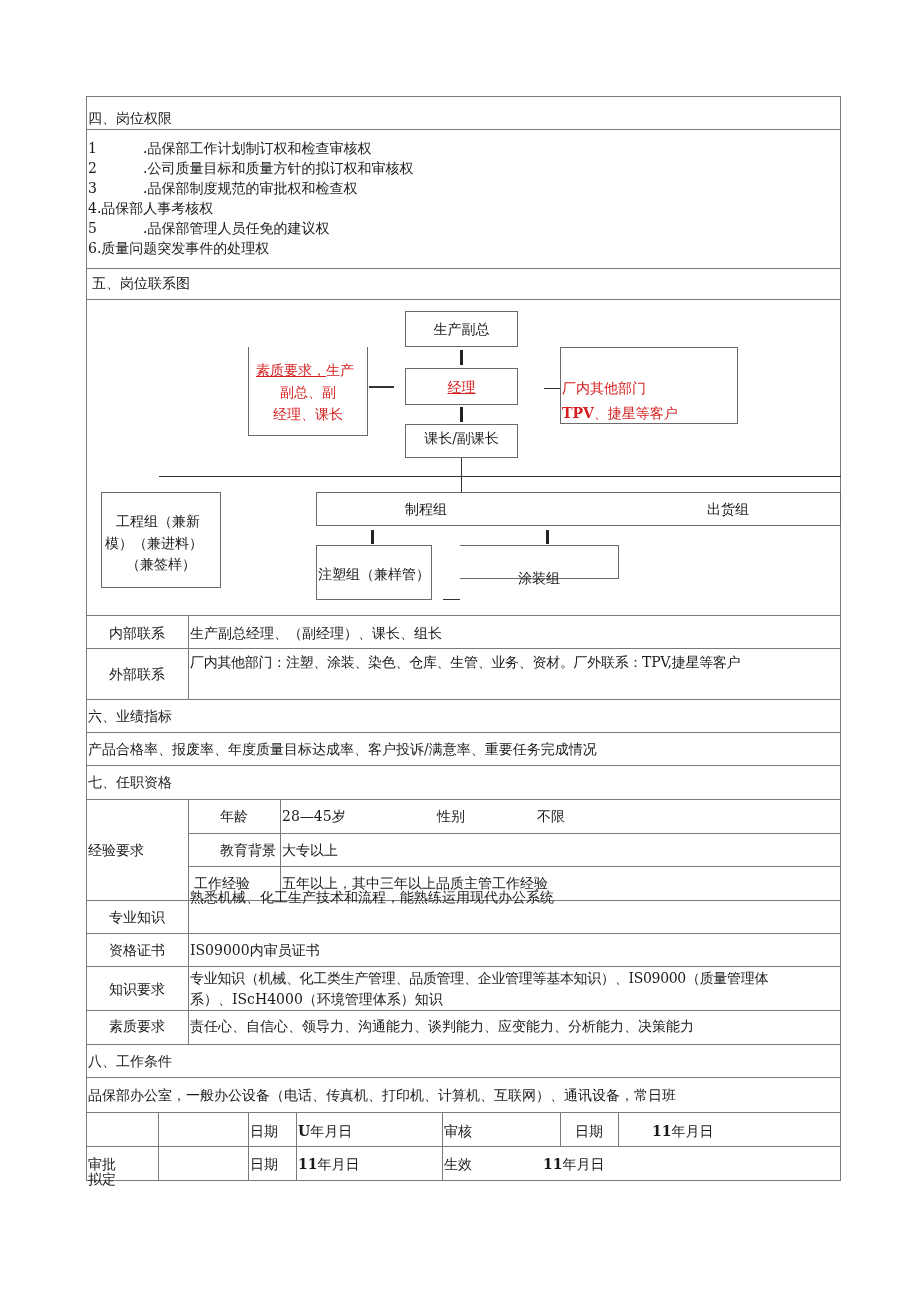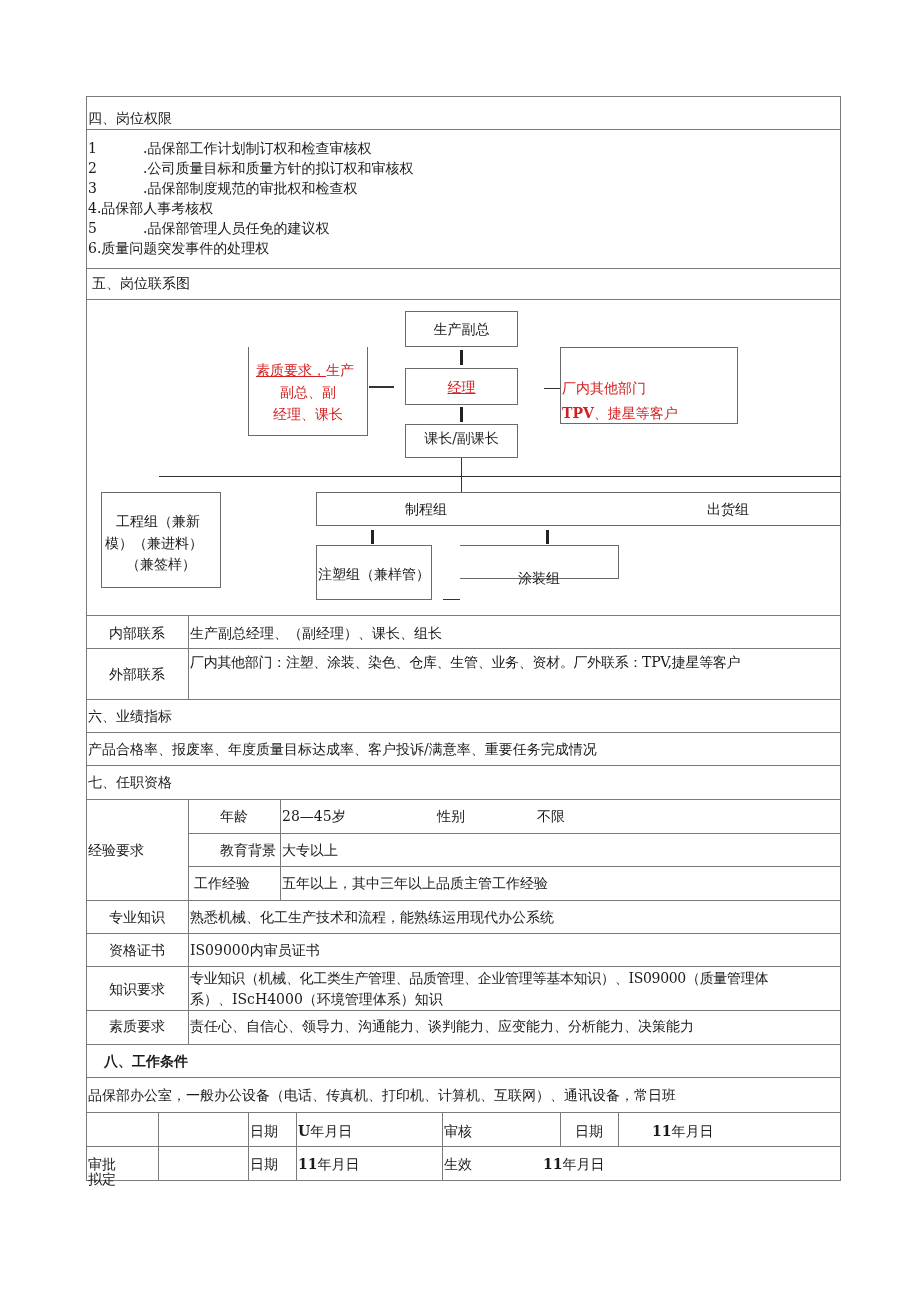--- a/index.html
+++ b/index.html
@@ -163,37 +163,37 @@
 
 <div class="txt center" style="left:188px; width:92px; top:840px;margin-left:14px;">教育背景</div>
 <div class="txt" style="left:282px; top:840px;">大专以上</div>
 <div class="hline" style="left:188px; top:866px; width:653px;"></div>
 
 <div class="txt center" style="left:176px; width:92px; top:873px;">工作经验</div>
 <div class="txt" style="left:282px; top:873px;">五年以上，其中三年以上品质主管工作经验</div>
 <div class="hline" style="left:86px; top:900px; width:755px;"></div>
 
 <div class="txt center" style="left:86px; width:102px; top:907px;">专业知识</div>
-<div class="txt" style="left:190px; top:907px;">熟悉机械、化工生产技术和流程，能熟练运用现代办公系统</div>
+<div class="txt" style="left:190px; top:887px;">熟悉机械、化工生产技术和流程，能熟练运用现代办公系统</div>
 <div class="hline" style="left:86px; top:933px; width:755px;"></div>
 
 <div class="txt center" style="left:86px; width:102px; top:940px;">资格证书</div>
 <div class="txt" style="left:190px; top:940px;">IS09000内审员证书</div>
 <div class="hline" style="left:86px; top:966px; width:755px;"></div>
 
 <div class="txt center" style="left:86px; width:102px; top:979px;">知识要求</div>
 <div class="txt" style="left:190px; top:968px; letter-spacing:-0.3px;">专业知识（机械、化工类生产管理、品质管理、企业管理等基本知识）、IS09000（质量管理体</div>
 <div class="txt" style="left:190px; top:989px;">系）、IScH4000（环境管理体系）知识</div>
 <div class="hline" style="left:86px; top:1010px; width:755px;"></div>
 
 <div class="txt center" style="left:86px; width:102px; top:1016px;">素质要求</div>
 <div class="txt" style="left:190px; top:1016px;">责任心、自信心、领导力、沟通能力、谈判能力、应变能力、分析能力、决策能力</div>
 <div class="hline" style="left:86px; top:1044px; width:755px;"></div>
 
-<div class="txt" style="left:104px; top:1051px;font-weight:bold;">八、工作条件</div>
+<div class="txt" style="left:88px; top:1051px;">八、工作条件</div>
 <div class="hline" style="left:86px; top:1077px; width:755px;"></div>
 <div class="txt" style="left:88px; top:1085px;">品保部办公室，一般办公设备（电话、传真机、打印机、计算机、互联网）、通讯设备，常日班</div>
 <div class="hline" style="left:86px; top:1112px; width:755px;"></div>
 
 <div class="vline" style="left:158px; top:1112px; height:69px;"></div>
 <div class="vline" style="left:248px; top:1112px; height:69px;"></div>
 <div class="vline" style="left:296px; top:1112px; height:69px;"></div>
 <div class="vline" style="left:442px; top:1112px; height:69px;"></div>
 <div class="vline" style="left:560px; top:1112px; height:34px;"></div>
 <div class="vline" style="left:618px; top:1112px; height:34px;"></div>

